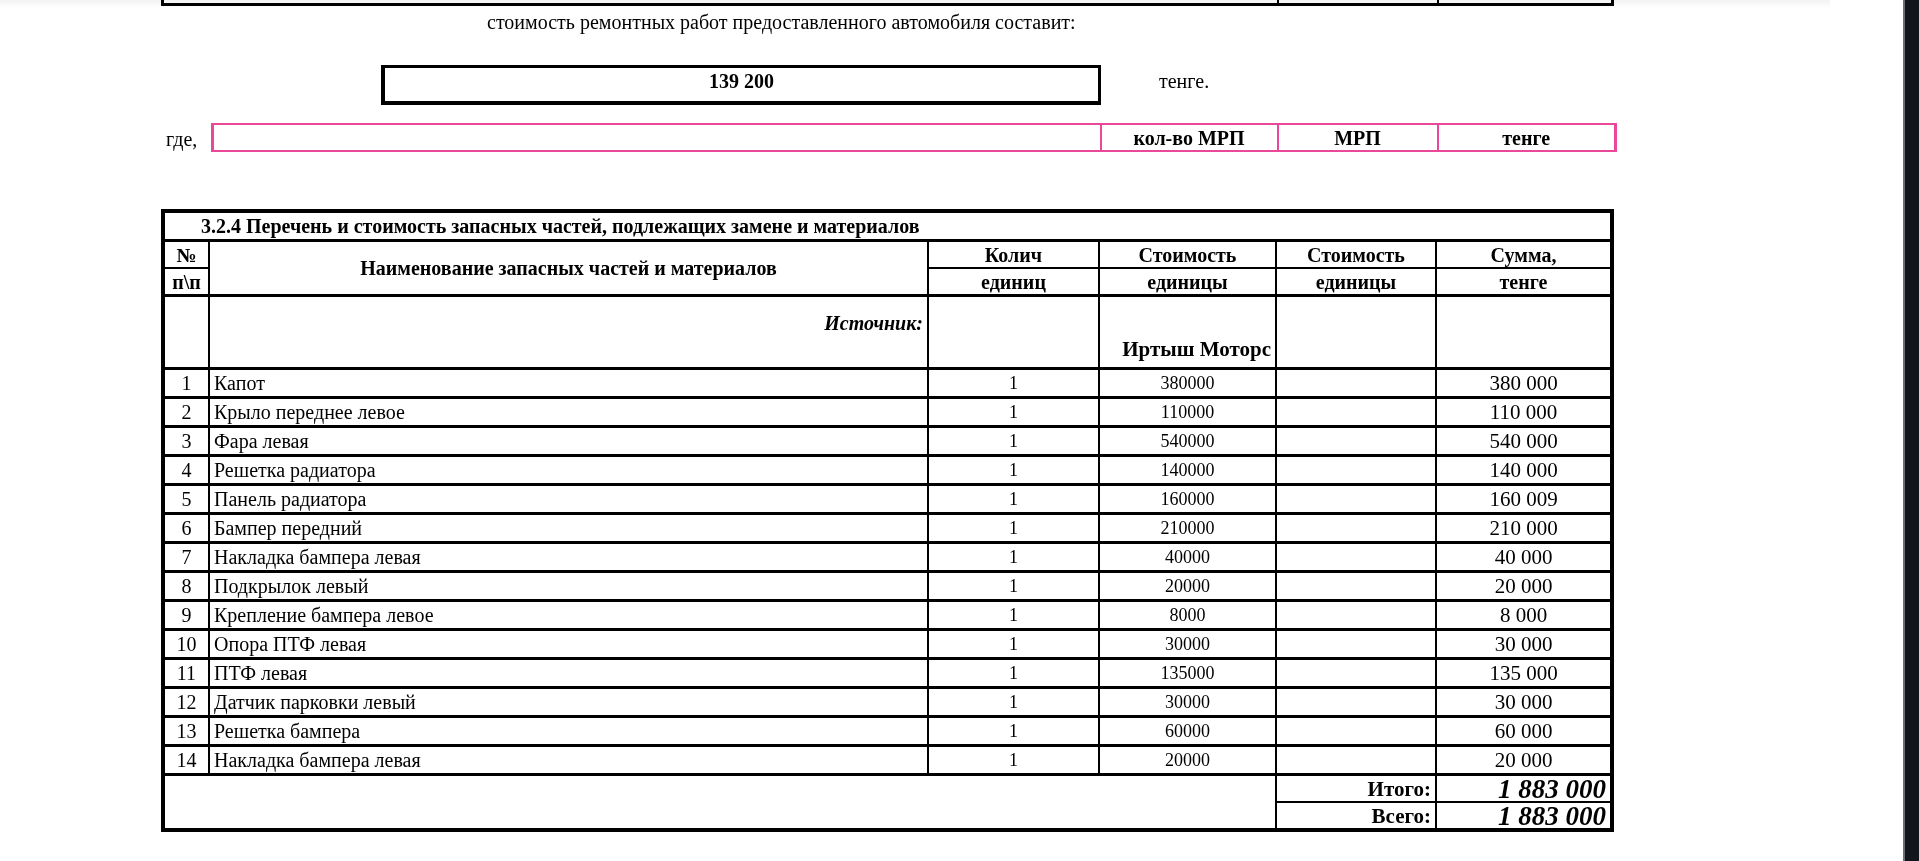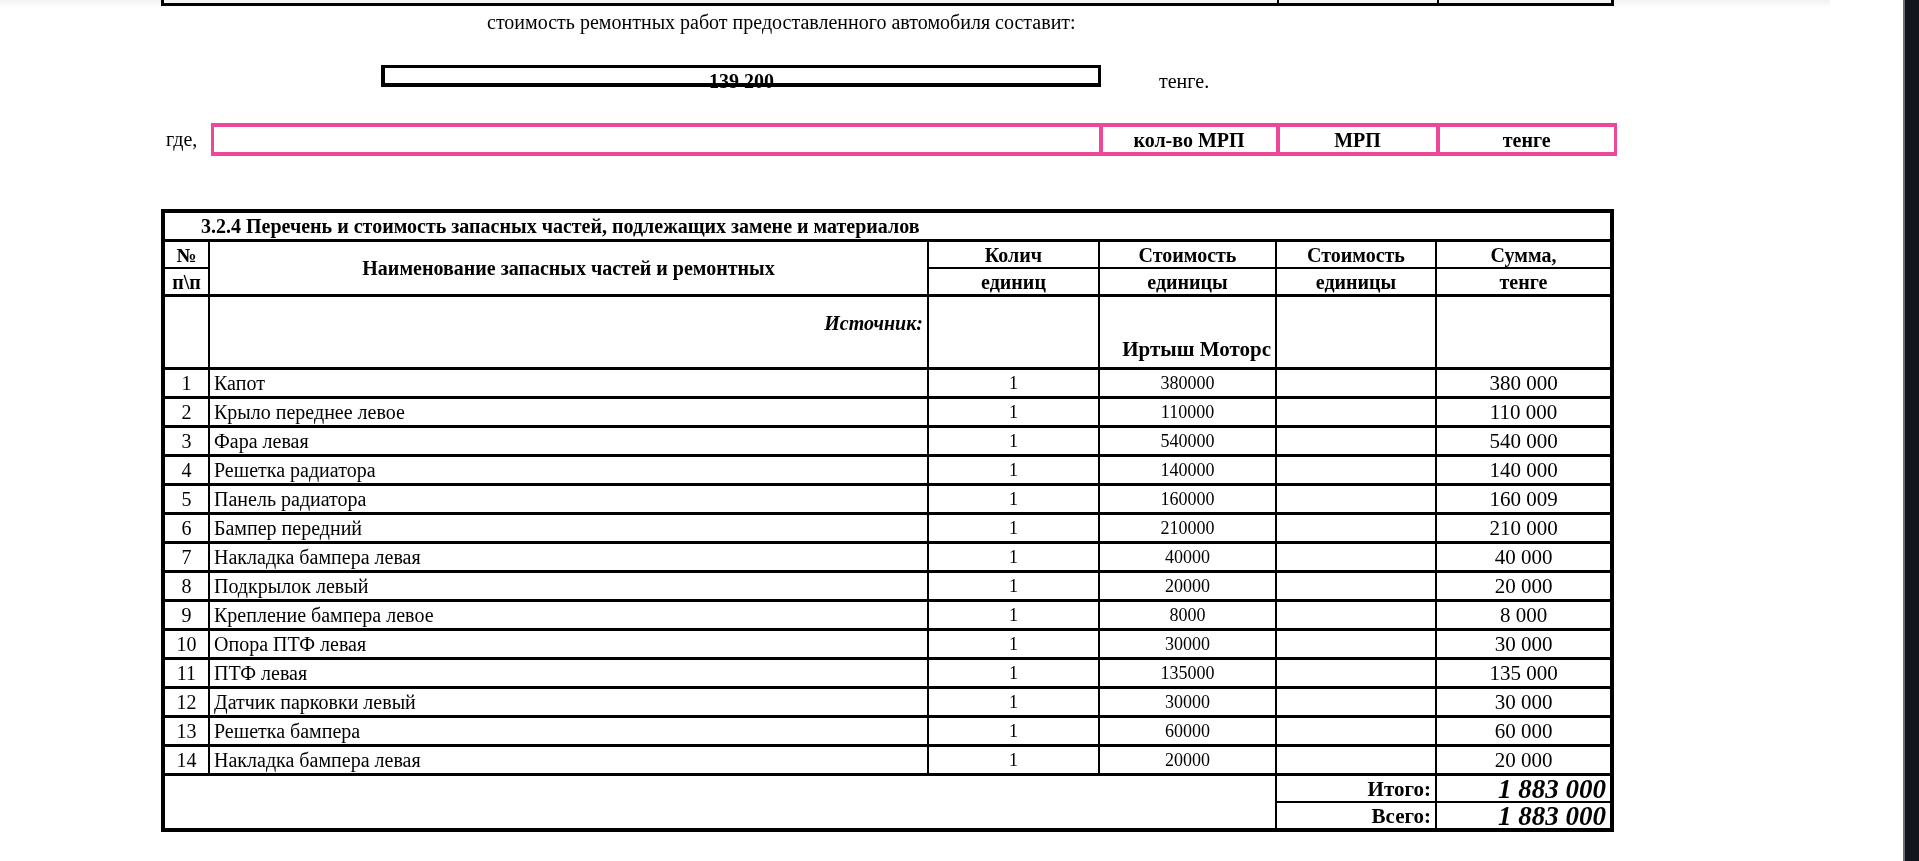--- a/index.html
+++ b/index.html
@@ -22,35 +22,35 @@
       position: absolute; left: 161px; top: -22px; width: 1453px; height: 28px;
       border: 3px solid #000; box-sizing: border-box; border-top: none;
     }
     .prev-table .div1 { position: absolute; left: 1113px; top: 0; bottom: 0; border-left: 2px solid #000; }
     .prev-table .div2 { position: absolute; left: 1273px; top: 0; bottom: 0; border-left: 2px solid #000; }
 
     .summary-line {
       position: absolute; left: 487px; top: 11px; font-size: 20px;
     }
     .total-box {
-      position: absolute; left: 381px; top: 65px; width: 720px; height: 22px;
+      position: absolute; left: 381px; top: 65px; width: 720px; height: 40px;
       border: 3px solid #000; box-sizing: border-box; border-bottom-width: 4px; border-left-width: 4px;
       text-align: center; font-weight: bold; font-size: 20px; line-height: 26px;
     }
     .tenge-label {
       position: absolute; left: 1159px; top: 70px; font-size: 20px;
     }
 
     .where-label { position: absolute; left: 166px; top: 128px; font-size: 20px; }
     table { border-collapse: collapse; table-layout: fixed; }
     .where-table {
       position: absolute; left: 211px; top: 123px; width: 1403px;
     }
     .where-table td {
-      border: 4px solid #ec4899; height: 25px; padding: 0 4px; font-size: 20px; line-height: 24px;
+      border: 2px solid #ec4899; height: 25px; padding: 0 4px; font-size: 20px; line-height: 24px;
       white-space: nowrap; overflow: hidden;
     }
     .where-table .hdr { font-weight: bold; text-align: center; }
     .where-table .grey { background: #d9d9d9; text-align: center; }
     .where-table .b { font-weight: bold; }
     .where-table .outer-l { border-left-width: 3px; }
     .where-table .outer-r { border-right-width: 3px; }
 
     .parts-table {
       position: absolute; left: 161px; top: 209px; width: 1453px;
@@ -113,21 +113,21 @@
       <col style="width:177px">
       <col style="width:160px">
       <col style="width:176px">
   </colgroup>
   <tbody>
       <tr>
     <td colspan="6" class="title-cell">3.2.4 Перечень и стоимость запасных частей, подлежащих замене и материалов</td>
   </tr>
   <tr>
     <td class="h">№</td>
-    <td class="h" rowspan="2">Наименование запасных частей  и  ремонтных</td>
+    <td class="h" rowspan="2">Наименование запасных частей  и  материалов</td>
     <td class="h">Колич</td>
     <td class="h">Стоимость</td>
     <td class="h">Стоимость</td>
     <td class="h">Сумма,</td>
   </tr>
   <tr>
     <td class="h">п\п</td>
     <td class="h">единиц</td>
     <td class="h">единицы</td>
     <td class="h">единицы</td>

